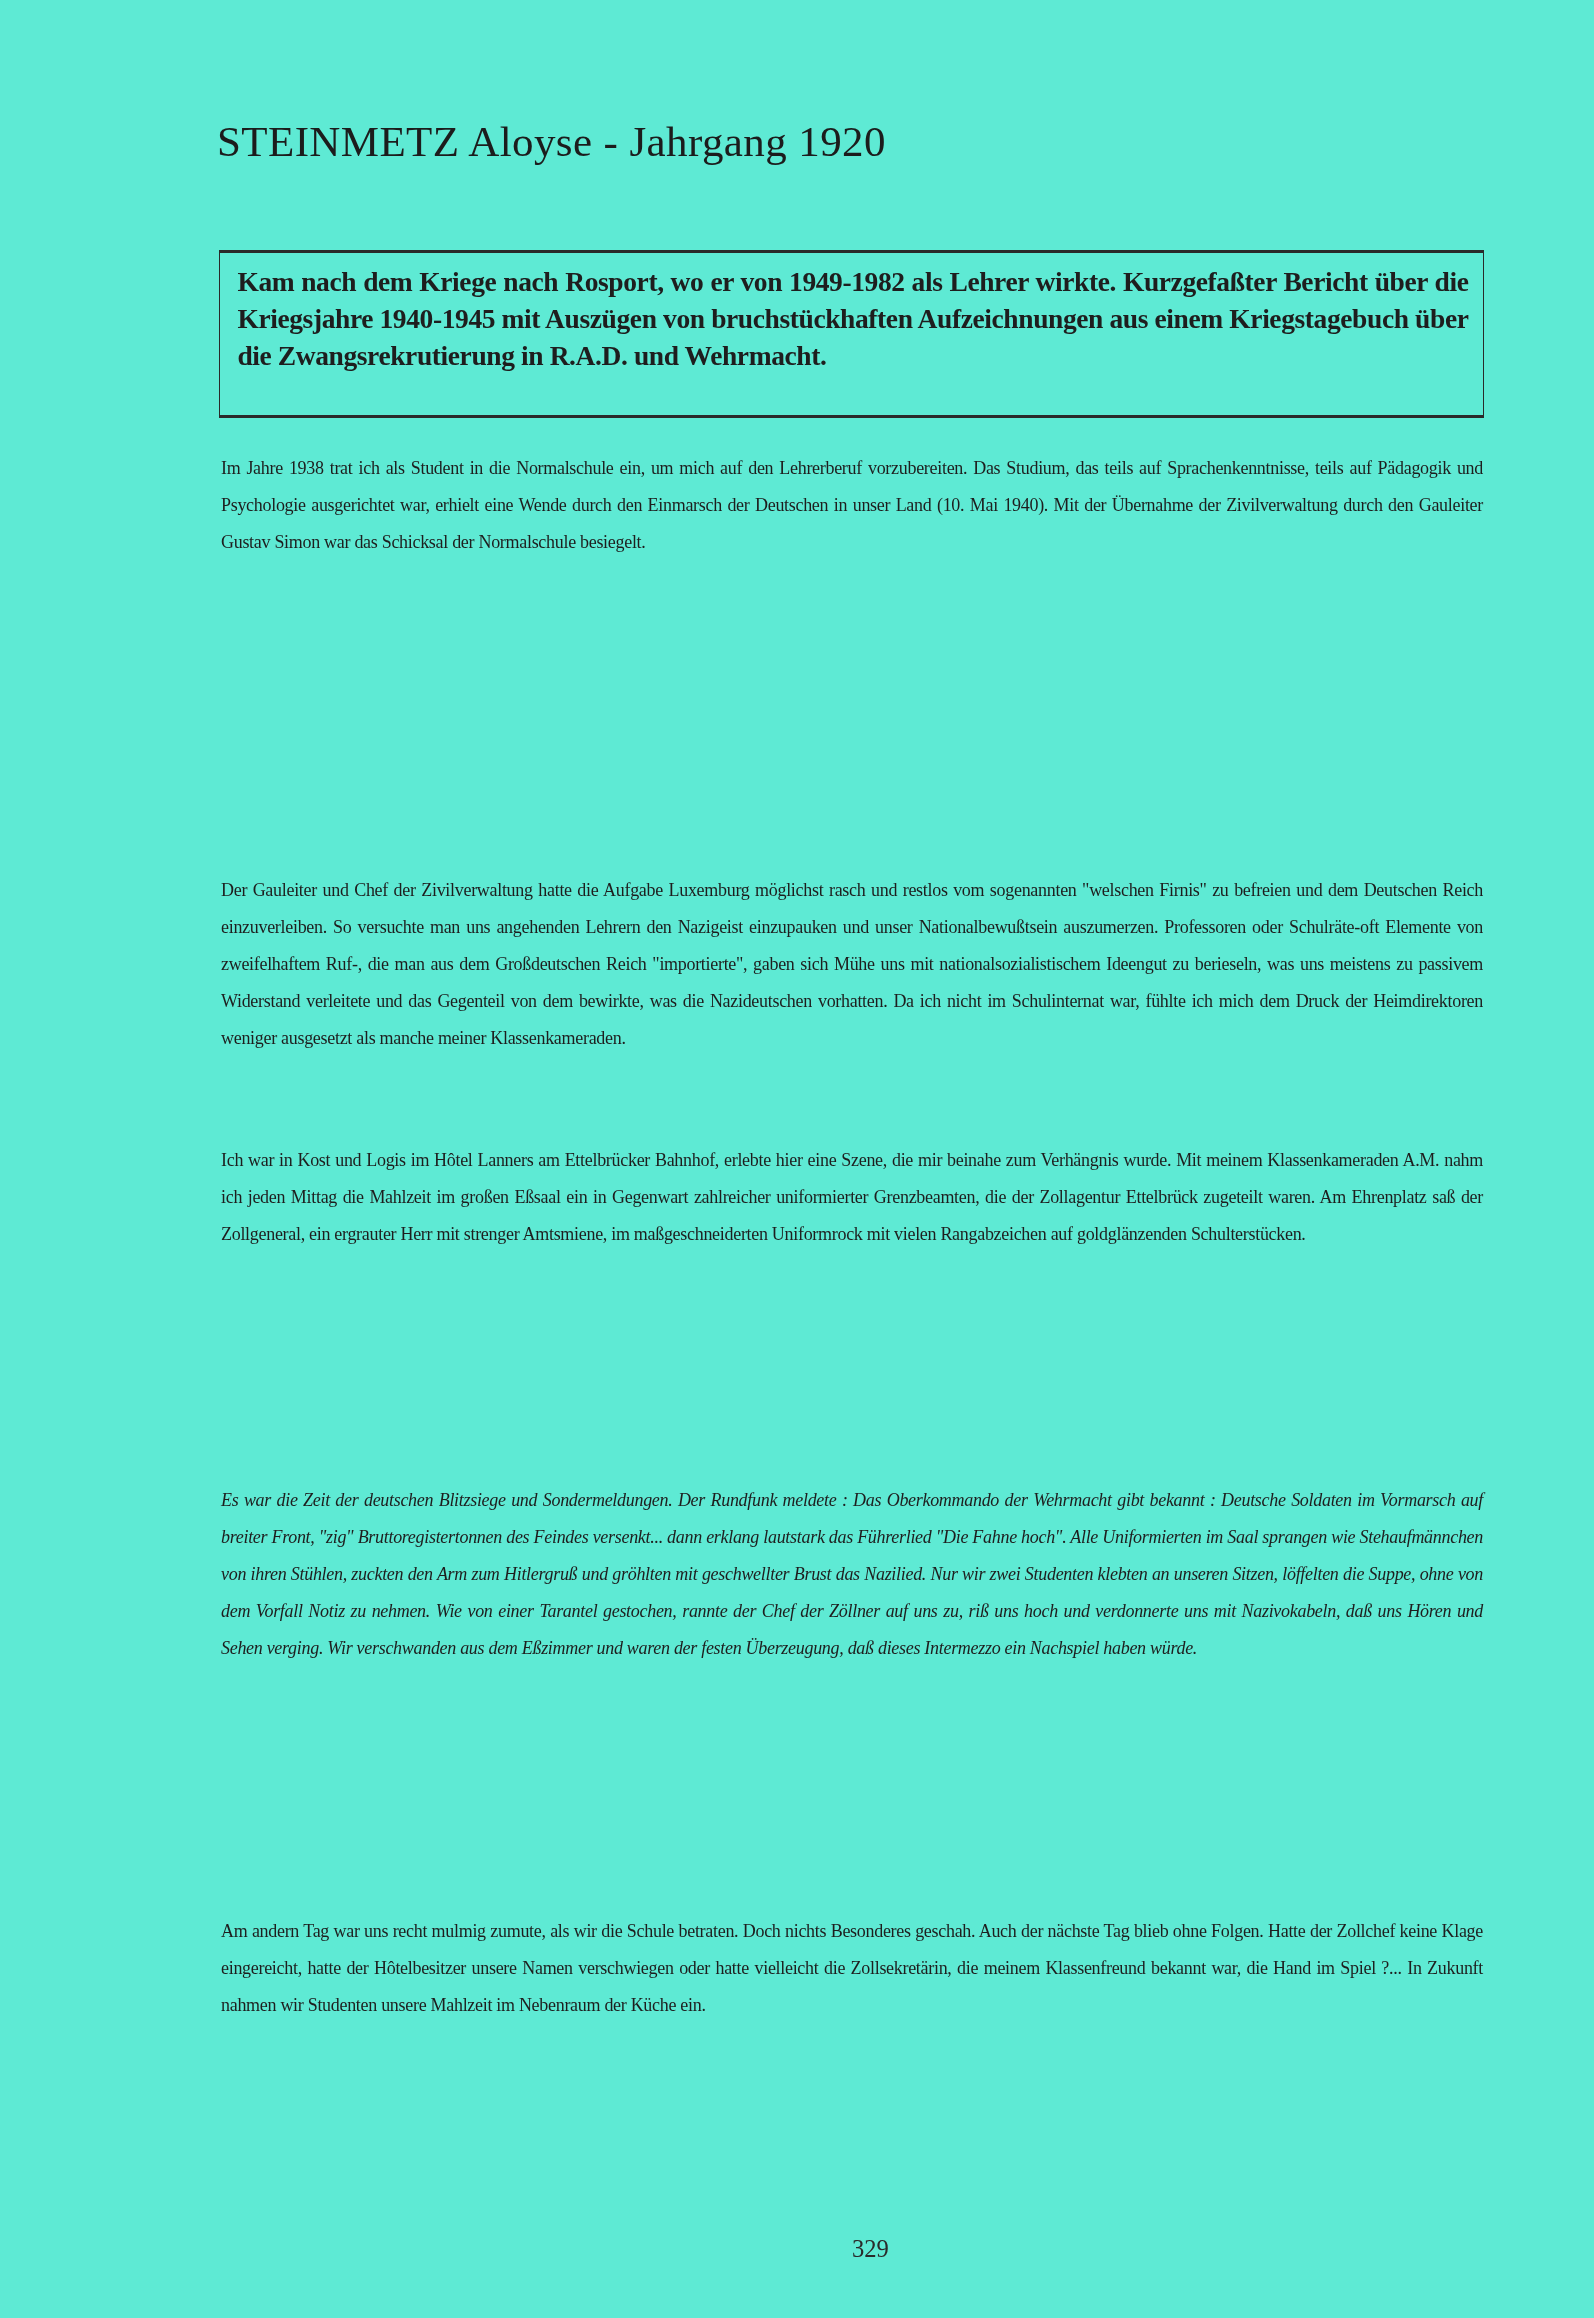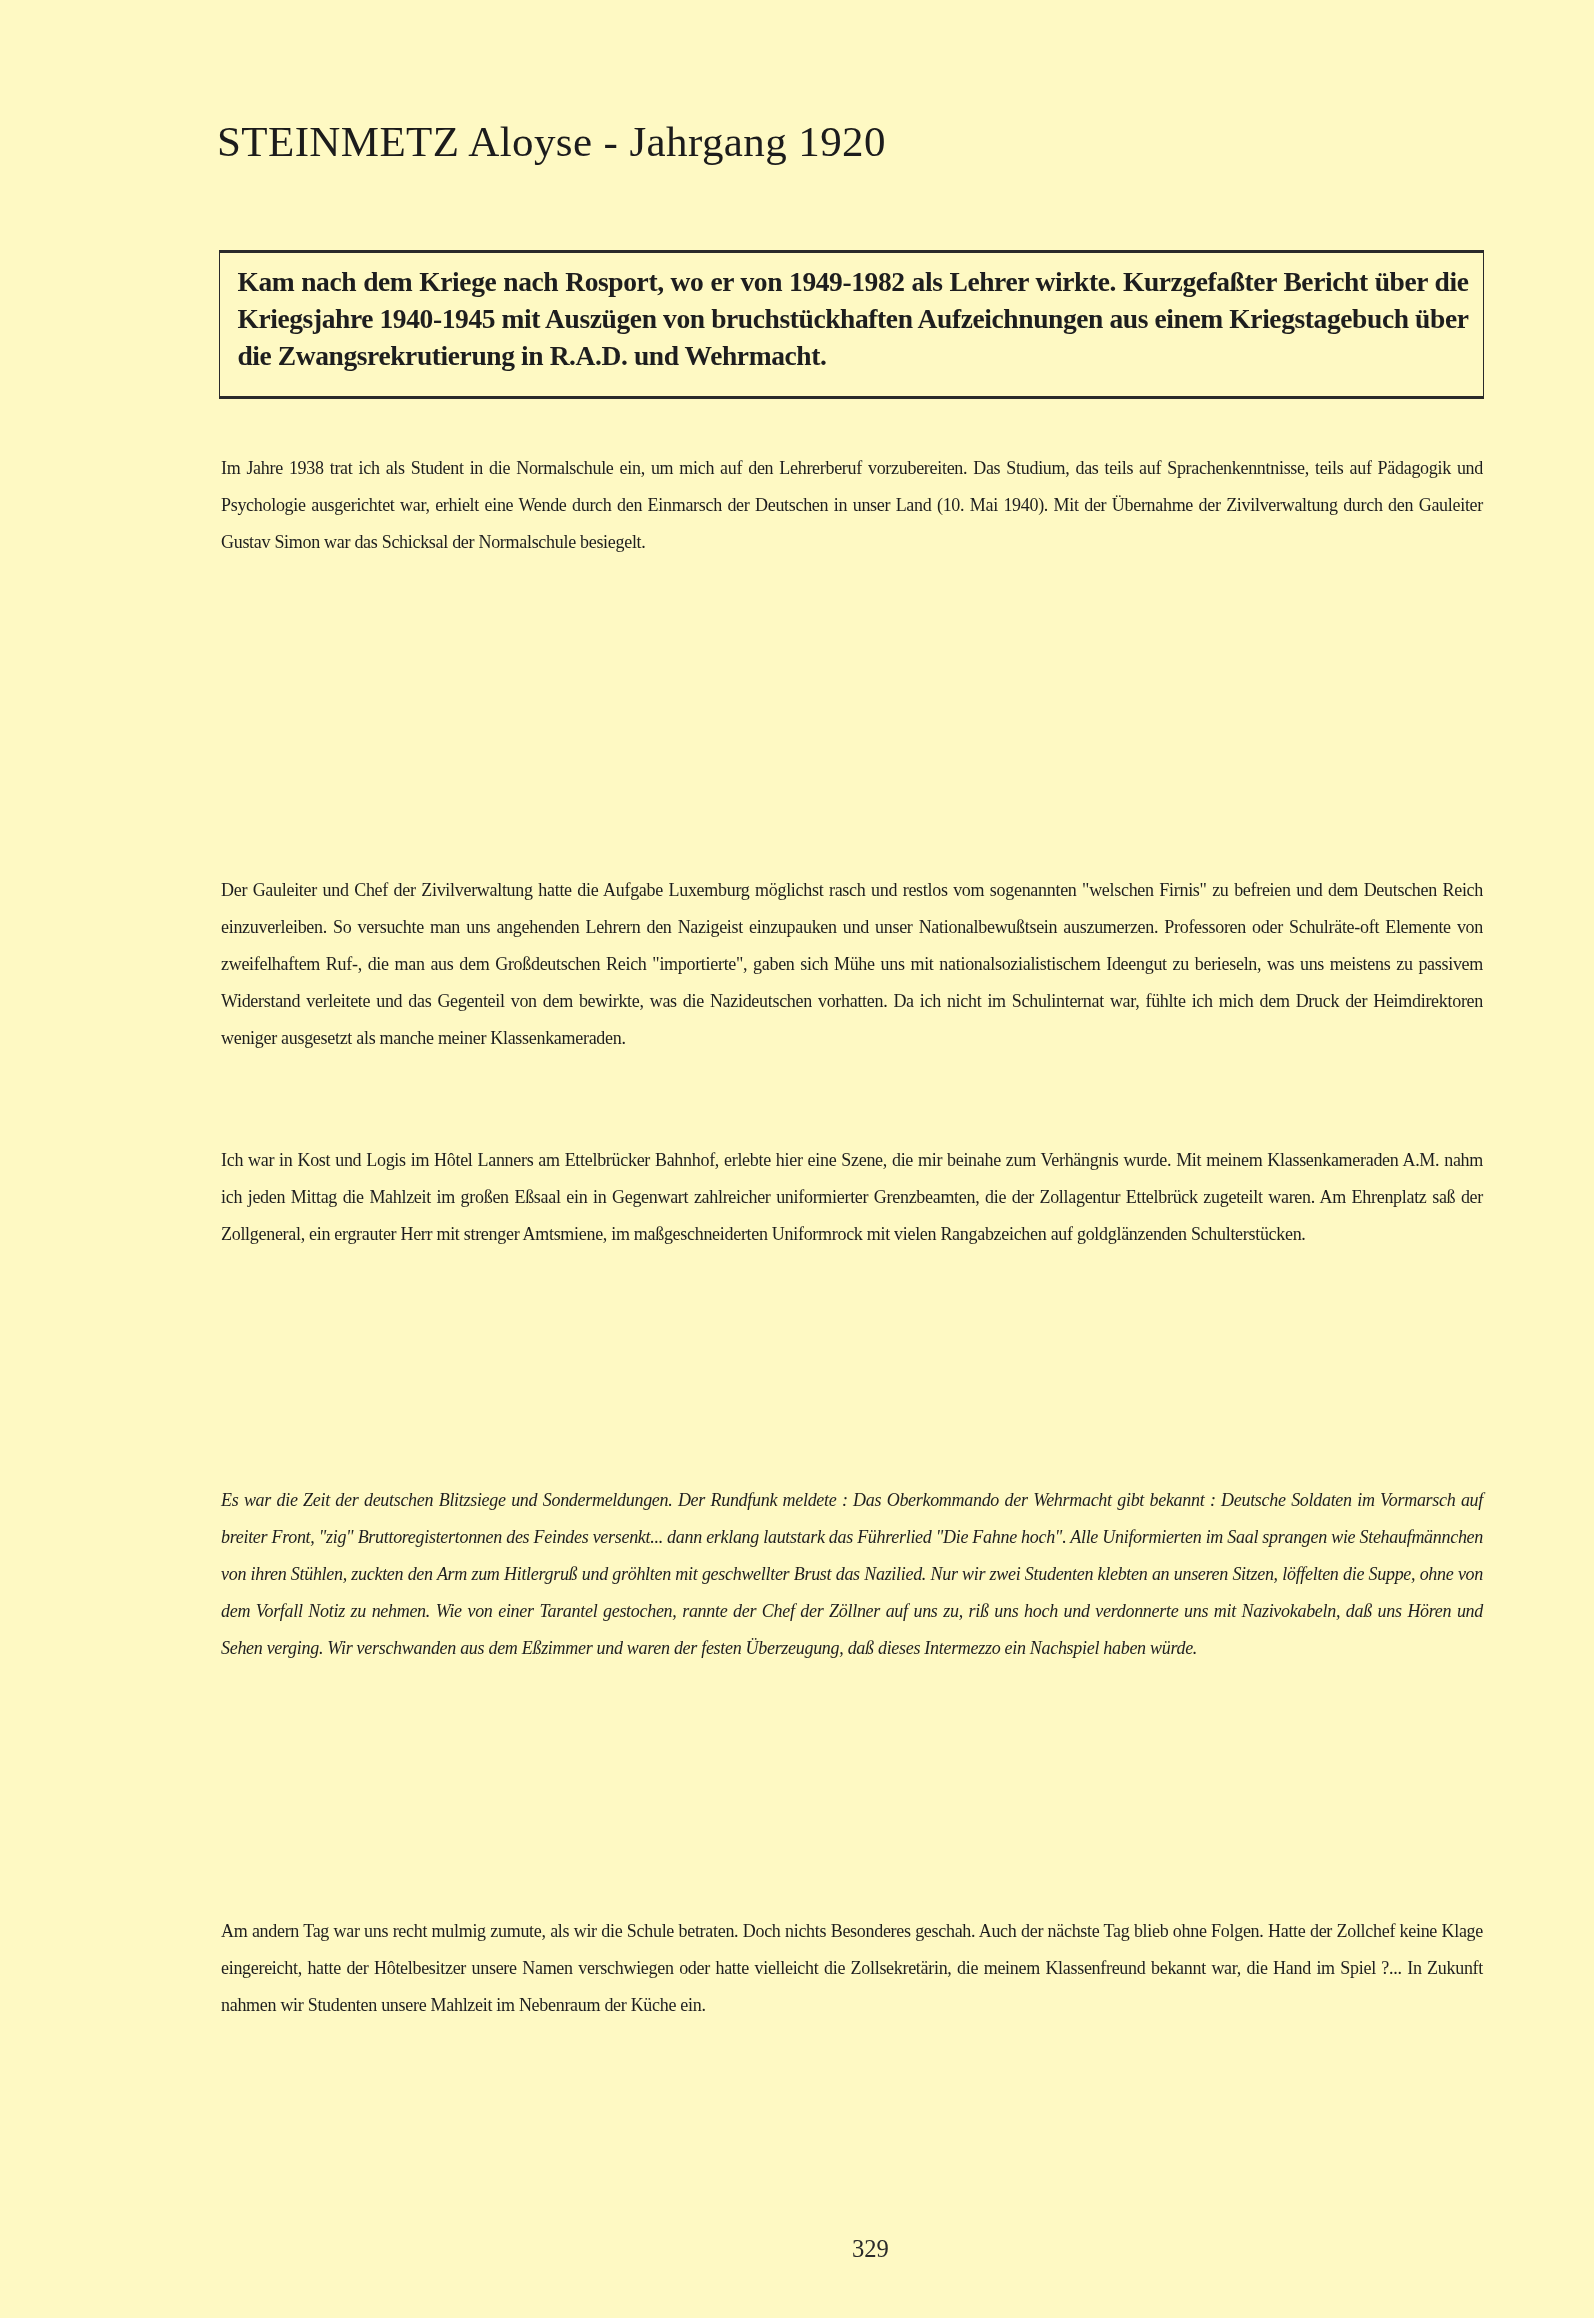--- a/index.html
+++ b/index.html
@@ -1,24 +1,24 @@
 <!DOCTYPE html>
 <html style="font-size:11.6px"><head>
   <meta charset="utf-8">
   <style>
     html, body { margin: 0; padding: 0; background: #ffffff; }
     body { width: 1594px; height: 2319px; position: relative; overflow: hidden; color: #1e1e1e; }
-    .page { position: absolute; left: 0; top: 0; width: 1594px; height: 2319px; background: #fef9c3; }
+    .page { position: absolute; left: 0; top: 0; width: 1594px; height: 2319px; background: #5eead4; }
     .title {
       position: absolute; left: 217px; top: 88px;
       font-family: "Liberation Serif", serif; font-size: 43px; font-weight: normal;
       letter-spacing: 0.4px; color: #1c1c1c; white-space: nowrap;
     }
     .summary-box {
-      position: absolute; left: 219px; top: 250px; width: 1265px; height: 149px;
+      position: absolute; left: 219px; top: 250px; width: 1265px; height: 168px;
       border-top: 3.6px solid #2a2a2a; border-bottom: 3.6px solid #2a2a2a;
       border-left: 1.4px solid #2a2a2a; border-right: 1.4px solid #2a2a2a;
       box-sizing: border-box; padding: 10px 14.5px 0 17.4px;
     }
     .summary-text {
       font-family: "Liberation Serif", serif; font-size: 27.5px; line-height: 37px;
       text-align: justify; font-weight: bold; color: #1e1e1e; margin: 0;
       letter-spacing: -0.4px;
     }
     .body-para {

